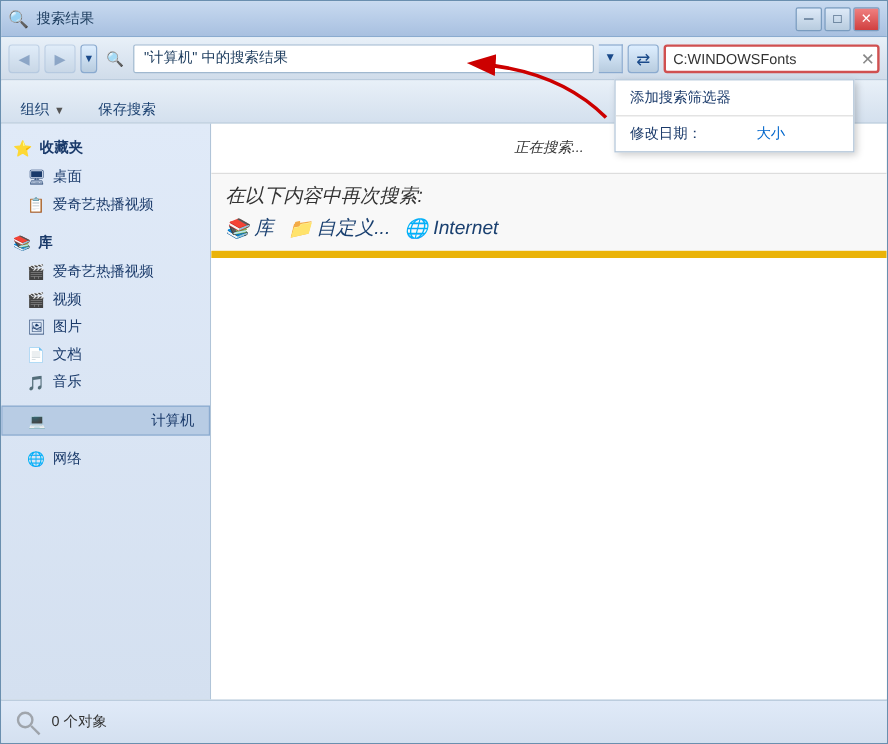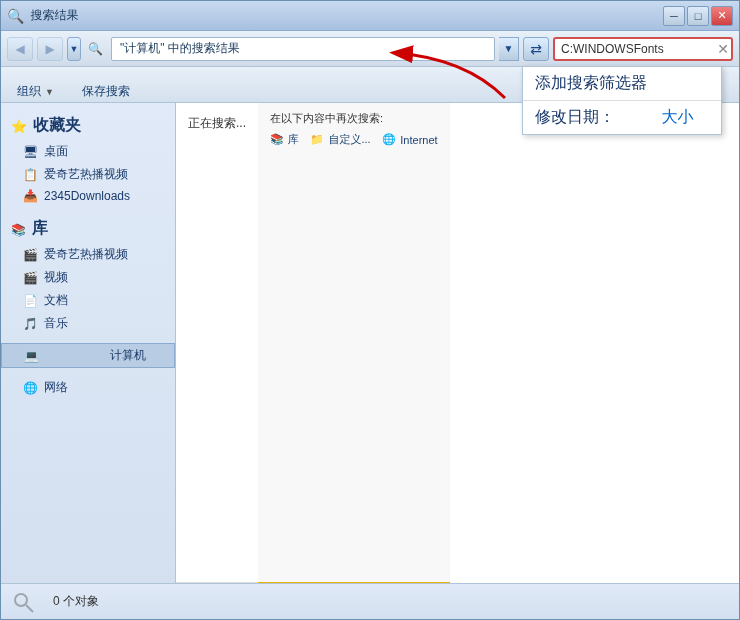--- a/index.html
+++ b/index.html
@@ -193,60 +193,61 @@
       padding: 8px 0;
     }
     .sidebar-section {
       margin-bottom: 8px;
     }
     .sidebar-section-header {
       display: flex;
       align-items: center;
       gap: 6px;
       padding: 4px 10px;
-      font-size: 16px;
+      font-size: 12px;
       font-weight: bold;
       color: #1a3a6a;
       cursor: pointer;
     }
     .sidebar-item {
       display: flex;
       align-items: center;
       gap: 6px;
-      padding: 3px 28px 3px 22px;
+      padding: 3px 12px 3px 22px;
       font-size: 12px;
       color: #1a3a6a;
       cursor: pointer;
     }
     .sidebar-item.active {
       background: #b8cce4;
       border: 1px solid #8aaacf;
       justify-content: space-between;
     }
 
     
     .content {
       flex: 1;
       background: white;
       display: flex;
-      flex-direction: row;
+      flex-direction: column;
       overflow: hidden;
+      font-style: italic;
     }
     .content-status {
       text-align: center;
       padding: 12px;
       font-size: 12px;
       color: #333;
       border-bottom: 1px solid #ddd;
     }
     .search-again-bar {
       padding: 8px 12px;
-      font-size: 11px;
+      font-size: 16px;
       color: #333;
-      border-bottom: 1px solid #eab308;
+      border-bottom: 6px solid #eab308;
       background: #f8f8f8;
     }
     .search-again-title {
       margin-bottom: 6px;
     }
     .search-again-items {
       display: flex;
       align-items: center;
       gap: 12px;
     }
@@ -263,38 +264,38 @@
     }
 
     
     .statusbar {
       height: 36px;
       background: linear-gradient(to bottom, #e0eaf8, #d4e0f0);
       border-top: 1px solid #b0c4d8;
       display: flex;
       align-items: center;
       padding: 0 10px;
-      gap: 18px;
+      gap: 8px;
     }
     .statusbar-text {
       font-size: 12px;
       color: #333;
     }
 
     
     .search-dropdown {
       position: absolute;
       top: 66px;
-      right: 18px;
+      right: 28px;
       width: 200px;
       background: white;
       border: 1px solid #b0c4d8;
       box-shadow: 2px 2px 6px rgba(0,0,0,0.2);
       z-index: 100;
-      font-size: 16px;
+      font-size: 12px;
     }
     .search-dropdown-item {
       padding: 6px 12px;
       cursor: pointer;
       color: #1a3a6a;
     }
     .search-dropdown-item .link {
       color: #0066cc;
       cursor: pointer;
       margin-left: 42px;
@@ -384,38 +385,38 @@
             <span>收藏夹</span>
           </div>
           <div class="sidebar-item">
             <span class="icon-desktop"></span>
             <span>桌面</span>
           </div>
           <div class="sidebar-item">
             <span class="icon-recent"></span>
             <span>爱奇艺热播视频</span>
           </div>
-          <div class="sidebar-item">
-            <span class="icon-download"></span>
-            <span>2345Downloads</span>
-          </div>
         </div>
 
         <div class="sidebar-section">
           <div class="sidebar-section-header">
             <span class="icon-lib"></span>
             <span>库</span>
           </div>
           <div class="sidebar-item">
             <span class="icon-video"></span>
             <span>爱奇艺热播视频</span>
           </div>
           <div class="sidebar-item">
             <span class="icon-video"></span>
             <span>视频</span>
+          </div>
+          <div class="sidebar-item">
+            <span class="icon-image"></span>
+            <span>图片</span>
           </div>
           <div class="sidebar-item">
             <span class="icon-doc"></span>
             <span>文档</span>
           </div>
           <div class="sidebar-item">
             <span class="icon-music"></span>
             <span>音乐</span>
           </div>
         </div>

